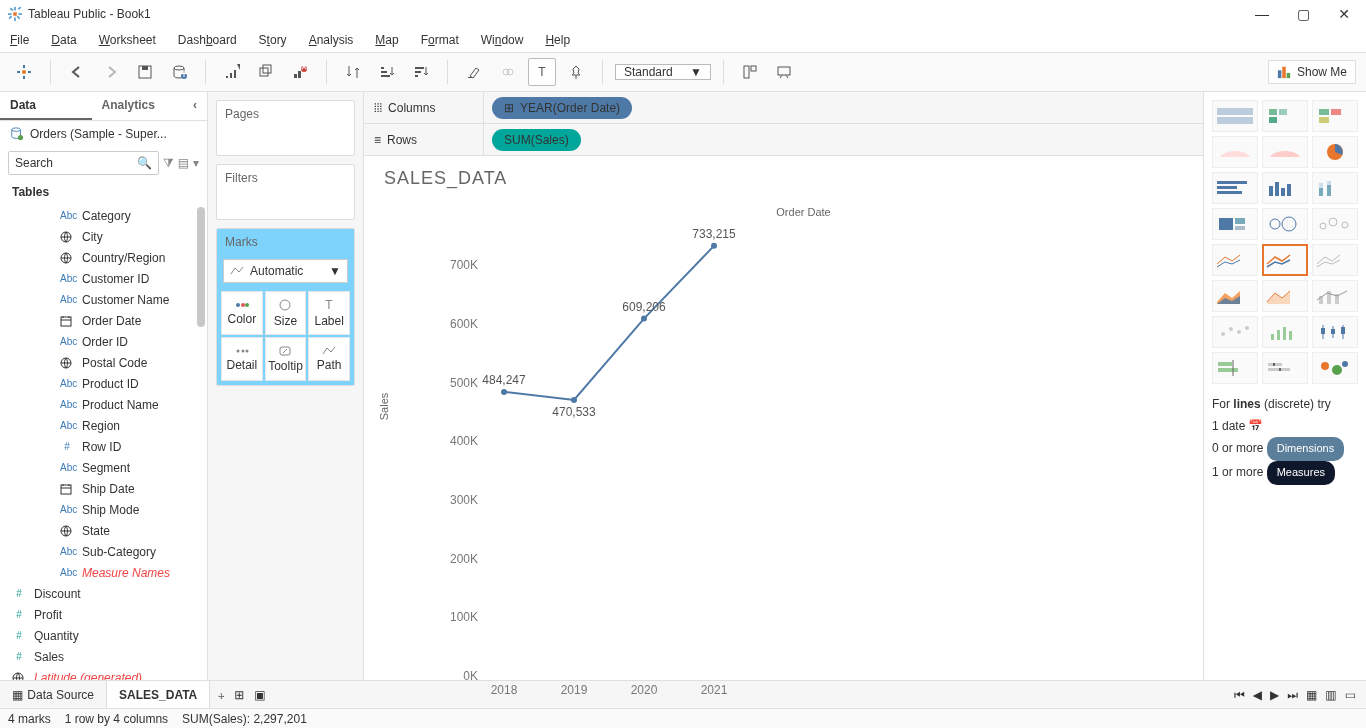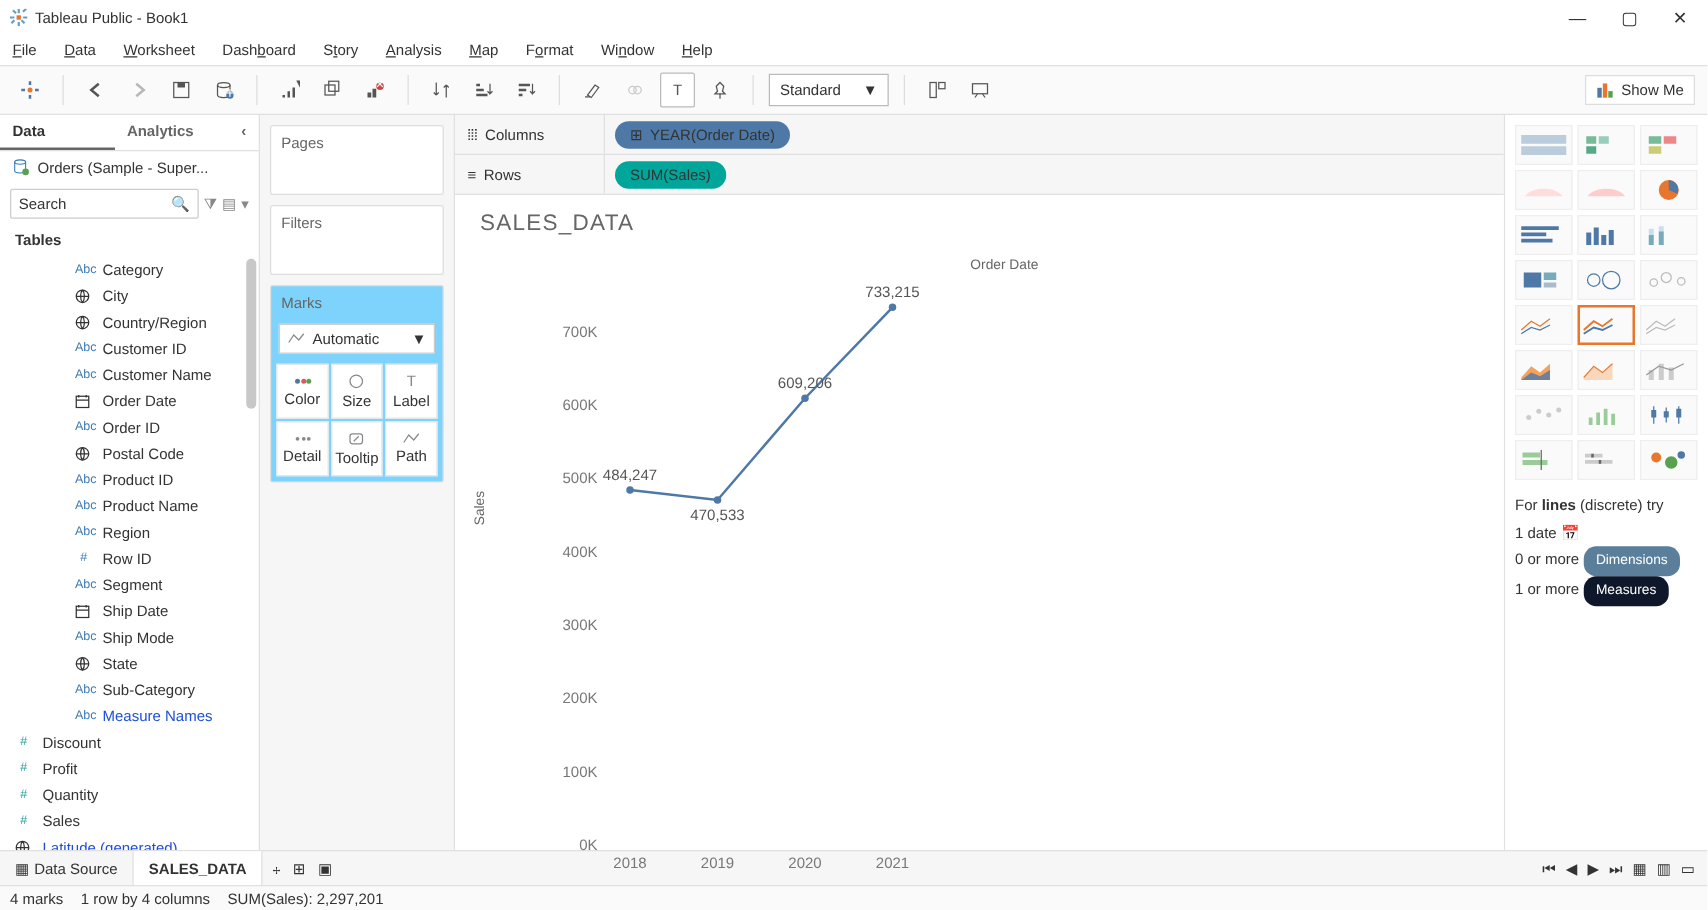--- a/index.html
+++ b/index.html
@@ -9,39 +9,39 @@
 .titlebar .winbtns{margin-left:auto;display:flex;gap:28px;padding-right:8px;}
 .titlebar .winbtns span{font-size:14px;}
 .menubar{height:24px;display:flex;align-items:center;padding:0 10px;gap:22px;}
 .menubar span{cursor:default;}
 .menubar span u{text-decoration:underline;}
 .toolbar{height:40px;border-top:1px solid #e0e0e0;border-bottom:1px solid #e0e0e0;display:flex;align-items:center;padding:0 10px;gap:6px;background:#fafafa;}
 .toolbar .sep{width:1px;height:24px;background:#ddd;margin:0 6px;}
 .tbtn{width:28px;height:28px;display:flex;align-items:center;justify-content:center;border-radius:2px;color:#555;}
 .tbtn svg{width:16px;height:16px;}
 .tbtn.boxed{border:1px solid #bbb;background:#fff;}
-.fitdrop{border:1px solid #bbb;background:#fff;height:26px;display:flex;align-items:center;padding:0 8px;width:96px;justify-content:space-between;}
+.fitdrop{border:1px solid #bbb;background:#fff;height:16px;display:flex;align-items:center;padding:0 8px;width:96px;justify-content:space-between;}
 .showme{margin-left:auto;display:flex;align-items:center;gap:6px;padding:4px 8px;border:1px solid #ddd;background:#fff;}
 .main{flex:1;display:flex;min-height:0;}
 .leftpanel{width:208px;border-right:1px solid #e0e0e0;display:flex;flex-direction:column;background:#fff;}
 .tabs{display:flex;border-bottom:1px solid #e0e0e0;}
 .tab{flex:1;padding:6px 10px;font-weight:600;color:#666;}
 .tab.active{color:#333;border-bottom:2px solid #666;}
 .tab.coll{flex:0 0 20px;text-align:center;}
 .dsrow{display:flex;align-items:center;padding:6px 10px;gap:6px;color:#555;}
 .searchrow{display:flex;align-items:center;padding:4px 8px;gap:4px;}
 .searchbox{flex:1;border:1px solid #ccc;height:24px;display:flex;align-items:center;padding:0 6px;color:#888;border-radius:2px;}
 .tables-h{padding:6px 12px;font-weight:700;}
 .fieldlist{flex:1;overflow:hidden;position:relative;}
 .field{display:flex;align-items:center;padding:2px 12px;gap:8px;height:21px;}
 .ficon{width:14px;font-size:10px;color:#7b8a9c;text-align:center;}
 .ficon.blue{color:#3b7bb5;margin-left:48px;}
 .ficon.teal{color:#2aa198;}
 .fname{white-space:nowrap;overflow:hidden;text-overflow:ellipsis;}
-.fname.italic{color:#1d4ed8;}
+.fname.italic{font-style:italic;color:#ef4444;}
 .scrollbar{position:absolute;right:0;top:0;width:12px;height:100%;}
 .scrollthumb{position:absolute;right:2px;top:2px;width:8px;height:120px;background:#c8c8c8;border-radius:4px;}
 .midpanel{width:156px;border-right:1px solid #e0e0e0;background:#f6f6f6;display:flex;flex-direction:column;gap:8px;padding:8px;}
 .shelf{background:#fff;border:1px solid #ddd;border-radius:2px;}
 .shelf-h{padding:6px 8px;color:#666;}
 .shelf.tall{height:56px;}
 .marks{background:#7dd3fc;border:1px solid #ddd;border-radius:2px;flex:0 0 auto;}
 .marks-h{padding:6px 8px;color:#666;}
 .markdrop{margin:4px 6px;border:1px solid #ccc;height:24px;display:flex;align-items:center;padding:0 6px;justify-content:space-between;background:#fff;}
 .markgrid{display:grid;grid-template-columns:repeat(3,1fr);gap:2px;padding:4px;}

